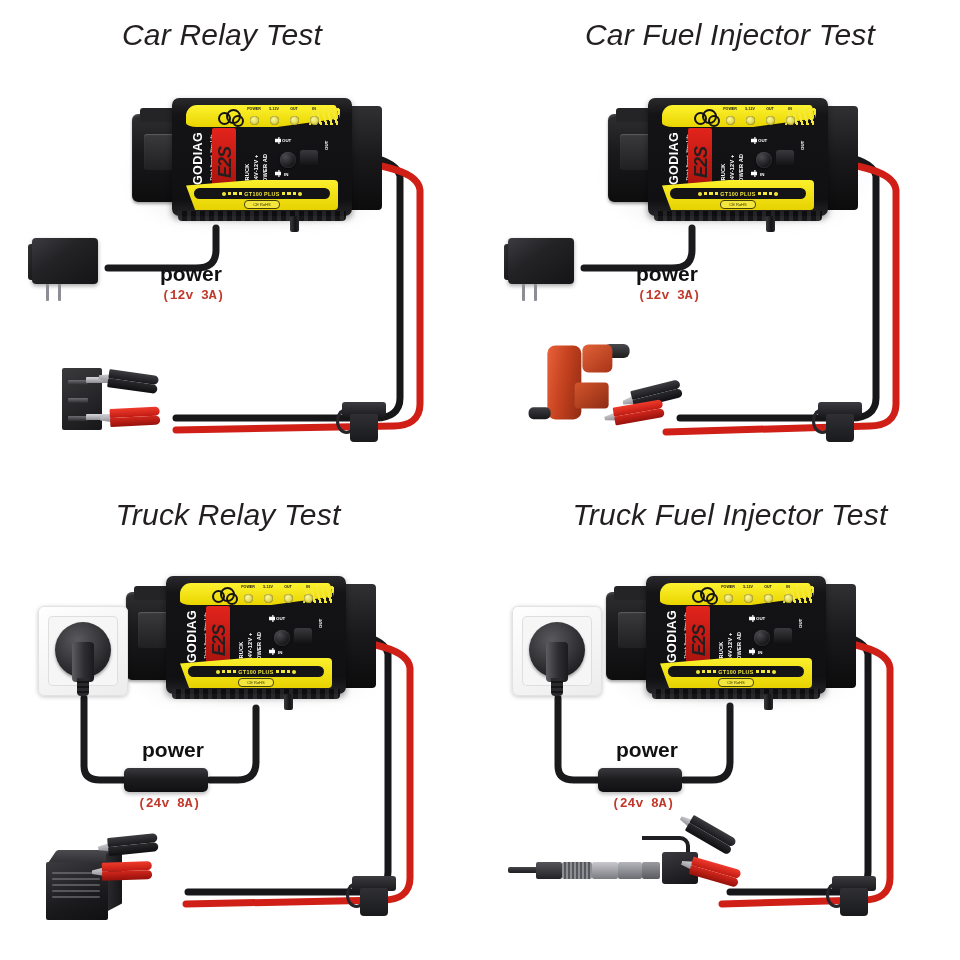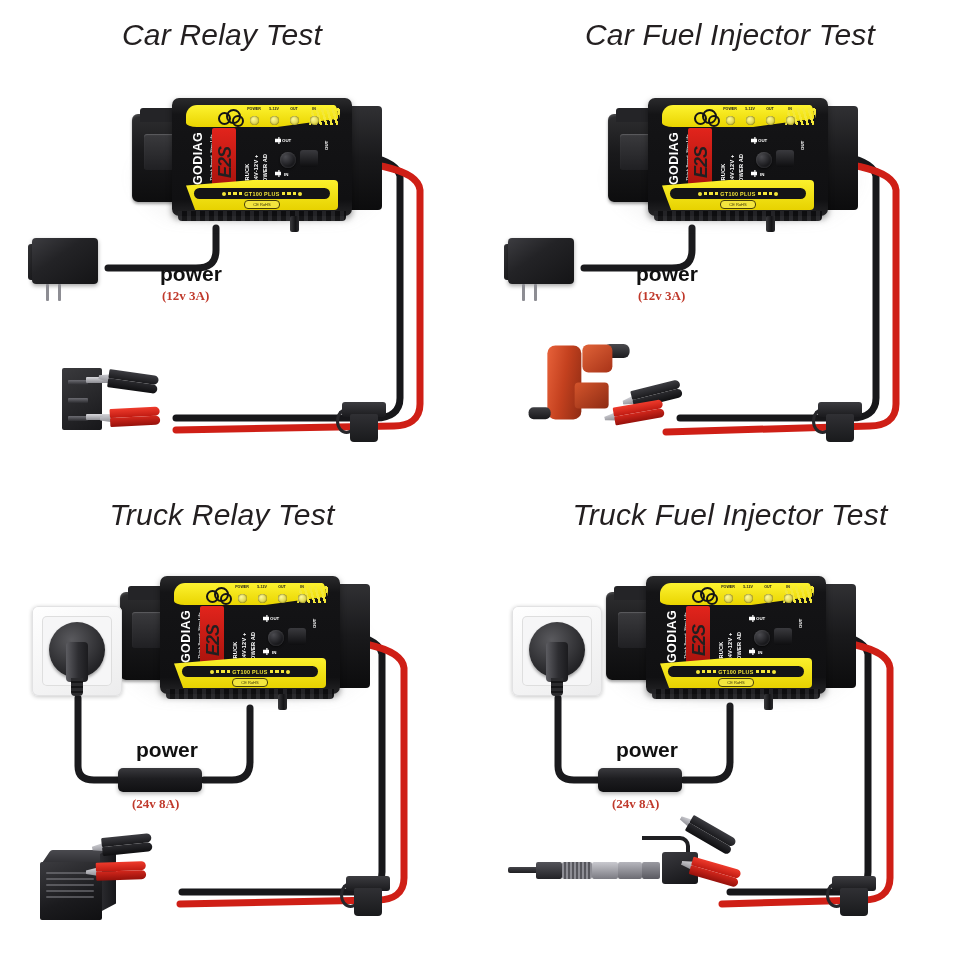--- a/index.html
+++ b/index.html
@@ -2,21 +2,21 @@
 <html><head>
 <meta charset="utf-8">
 <style>
   html,body{margin:0;padding:0;background:#ffffff;}
   body{width:960px;height:960px;font-family:"Liberation Sans",sans-serif;overflow:hidden;}
   .sheet{position:relative;width:960px;height:960px;background:#fff;}
 
   .panel{position:absolute;width:480px;height:480px;}
   .p-tl{left:0;top:0}
   .p-tr{left:480px;top:0}
-  .p-bl{left:0;top:480px}
+  .p-bl{left:6px;top:480px}
   .p-br{left:480px;top:480px}
 
   .title{
     position:absolute;top:18px;left:0;width:480px;text-align:center;
     font-style:italic;font-weight:400;font-size:30px;color:#231f20;
     letter-spacing:.2px;font-family:"Liberation Sans",sans-serif;
   }
   .title.shift-l{text-align:center;transform:translateX(-18px);}
   .title.shift-r{text-align:center;transform:translateX(10px);}
 
@@ -181,21 +181,21 @@
   
   .wires{position:absolute;left:0;top:0;width:480px;height:480px;pointer-events:none;}
 
   
   .pwr-label{
     position:absolute;font-size:21px;font-weight:700;color:#111;
     font-family:"Liberation Sans",sans-serif;white-space:nowrap;
   }
   .pwr-sub{
     position:absolute;font-size:13px;font-weight:600;color:#c0392b;
-    font-family:Liberation Serif, serif;white-space:nowrap;
+    font-family:Liberation Mono, monospace;white-space:nowrap;
   }
 
   
   .us-adapter{position:absolute;width:86px;height:72px;}
   .us-adapter .blk{
     position:absolute;left:4px;top:6px;width:66px;height:46px;border-radius:4px;
     background:linear-gradient(145deg,#3c3c40 0%,#232326 40%,#141416 100%);
     box-shadow:0 2px 4px rgba(0,0,0,.35);
   }
   .us-adapter .blk2{

